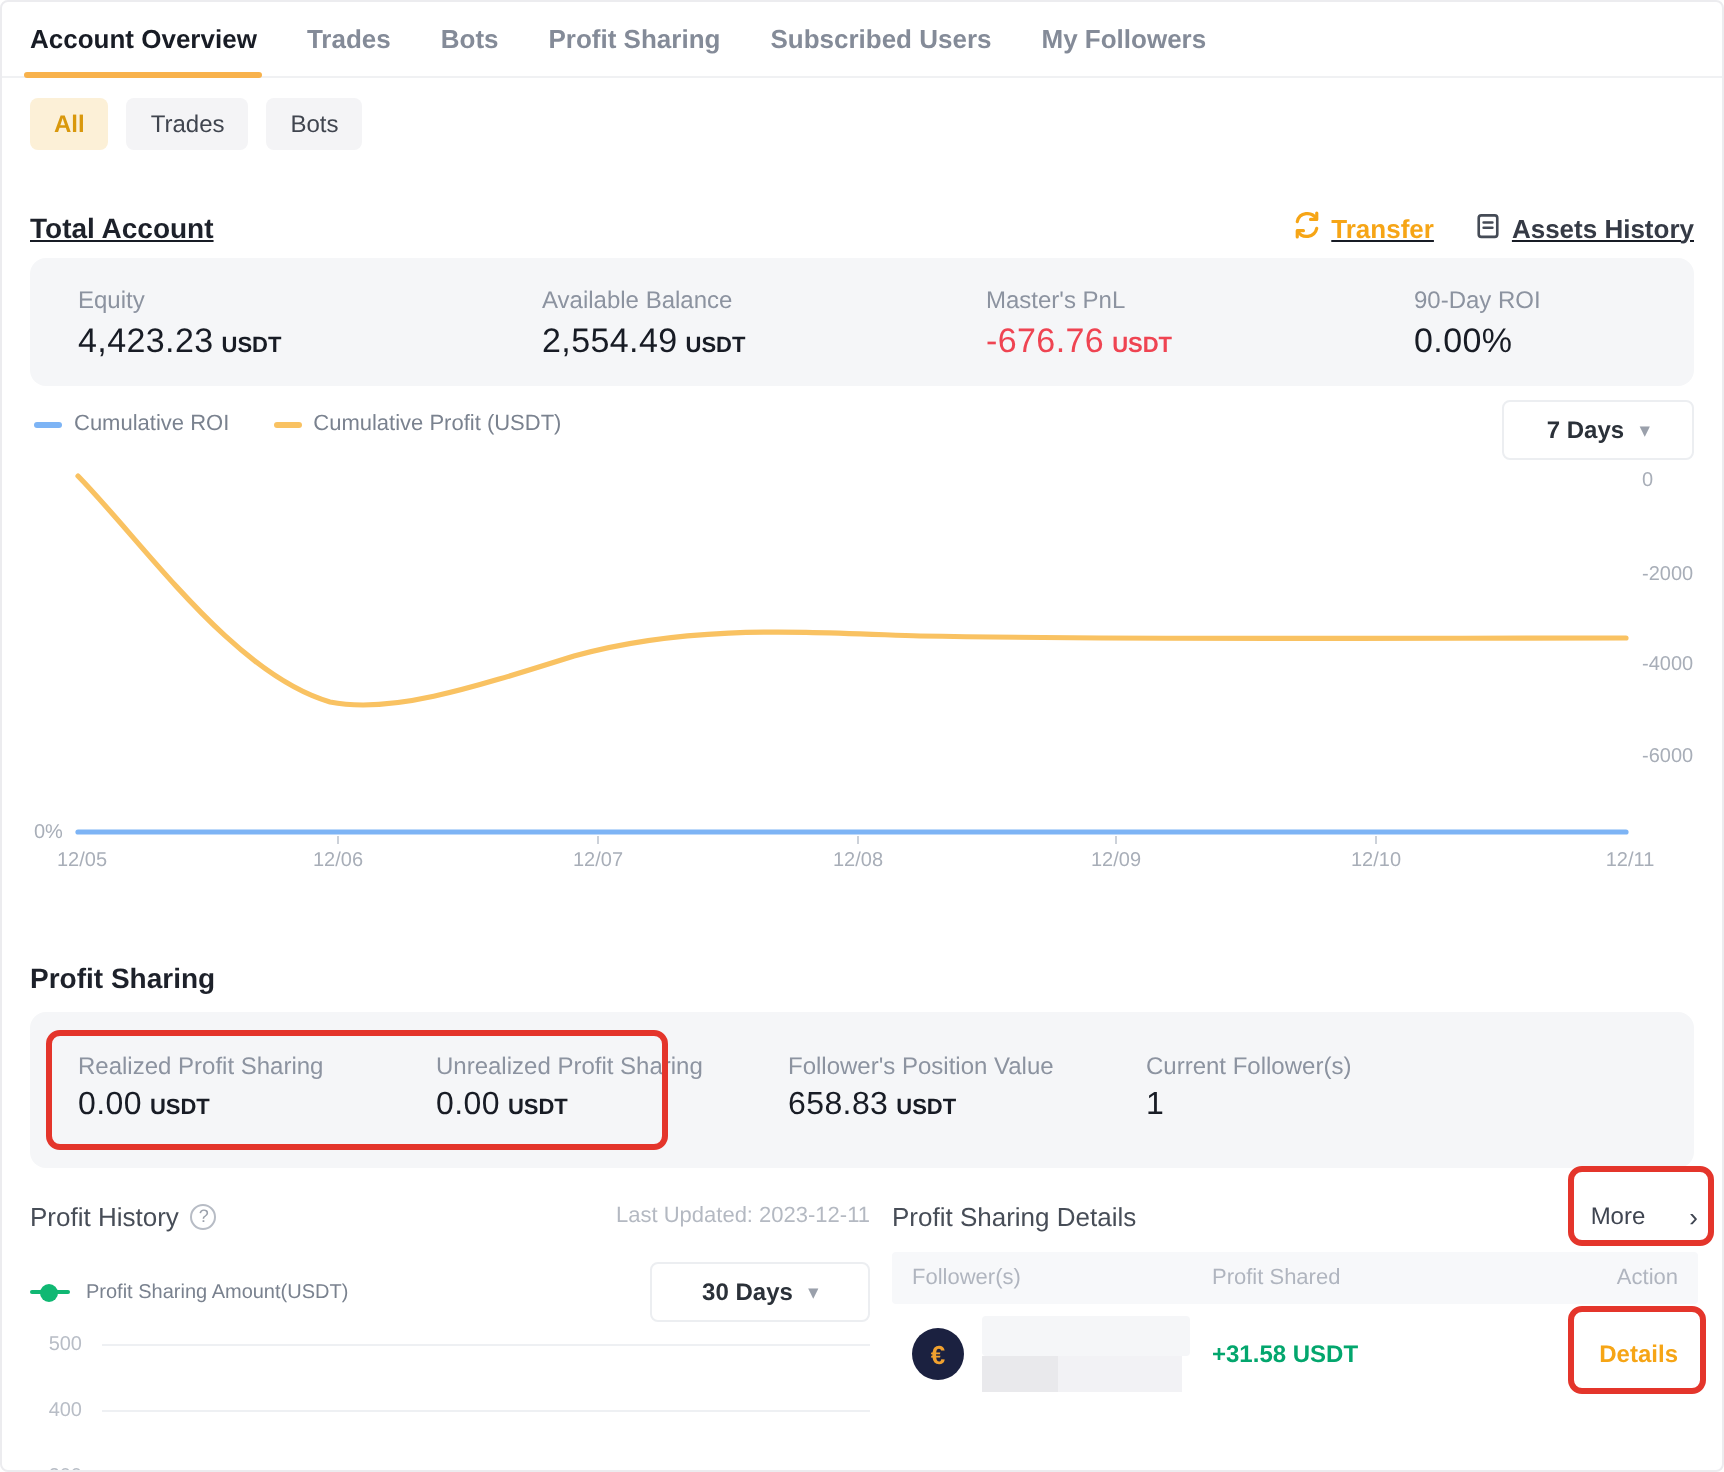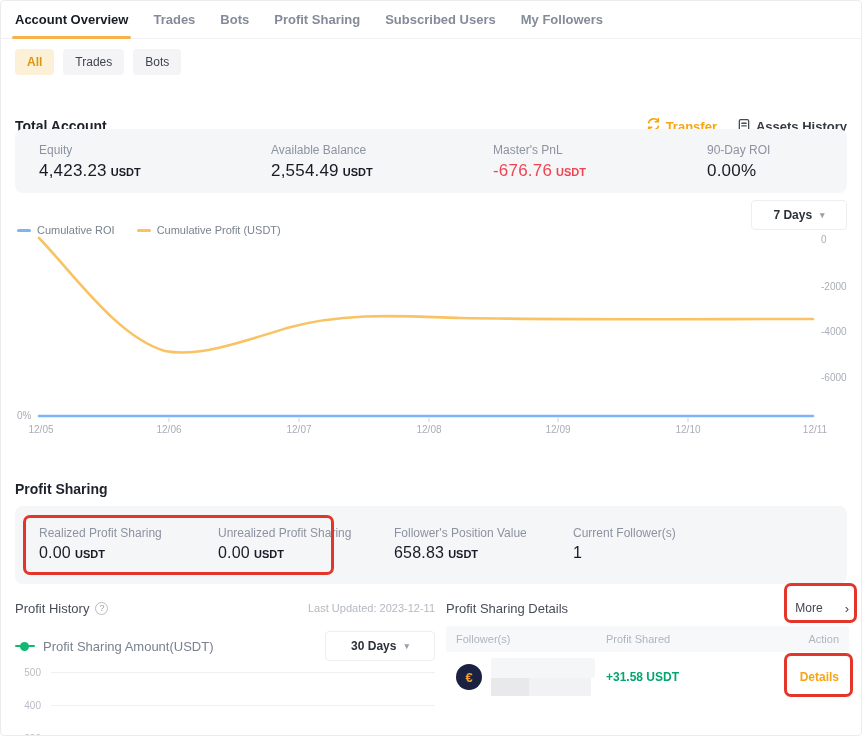--- a/index.html
+++ b/index.html
@@ -38,40 +38,40 @@
   
   .stats-panel{position:absolute;left:14px;right:14px;background:#f5f6f8;border-radius:8px;}
   .stat-col{position:absolute;top:14px;}
   .stat-label{font-size:12px;color:#8c93a0;margin-bottom:4px;}
   .stat-value{font-size:17px;font-weight:400;color:#181c25;letter-spacing:.2px;}
   .stat-unit{font-size:11px;font-weight:700;margin-left:4px;color:#181c25;}
   .neg .stat-value,.neg .stat-unit{color:#ef4452;margin-top:36px;}
 
   
   .chart-legend{position:absolute;top:205px;left:16px;display:flex;gap:22px;align-items:center;}
-  .legend-item{display:flex;align-items:center;gap:6px;font-size:11px;color:#7a828f;cursor:pointer;margin-top:18px;}
+  .legend-item{display:flex;align-items:center;gap:6px;font-size:11px;color:#7a828f;cursor:pointer;}
   .dash{width:14px;height:3px;border-radius:2px;}
   .dash.blue{background:#7db4f5;}
   .dash.orange{background:#f9c262;}
   .range-select{position:absolute;width:96px;height:30px;border:1px solid #eceef1;border-radius:4px;
     display:flex;align-items:center;justify-content:center;gap:8px;font-size:12px;font-weight:600;
     color:#2b3139;background:#fff;cursor:pointer;}
   .range-select.top{top:199px;right:14px;}
   .caret{font-size:9px;color:#9aa0ab;line-height:1;}
   .overview-chart{position:absolute;top:226px;left:14px;}
 
   
   .ph-col{position:absolute;left:14px;top:598px;width:420px;}
   .ph-header{display:flex;align-items:center;height:18px;}
   .panel-title{font-size:13px;color:#474d57;}
   .q-icon{display:inline-flex;align-items:center;justify-content:center;width:13px;height:13px;
     border:1px solid #b7bcc5;border-radius:50%;font-size:9px;color:#9aa0ab;margin-left:6px;cursor:pointer;}
   .updated{font-size:11px;color:#b4b9c2;}
   .ph-controls{position:absolute;top:32px;left:0;right:0;height:30px;display:flex;align-items:center;}
-  .g-legend{display:flex;align-items:center;gap:8px;font-size:13px;color:#7a828f;cursor:pointer;}
+  .g-legend{display:flex;align-items:center;gap:8px;font-size:10px;color:#7a828f;cursor:pointer;}
   .dotline{position:relative;width:20px;height:2px;background:#10b873;border-radius:1px;}
   .dotline::after{content:"";position:absolute;left:5px;top:-3.5px;width:9px;height:9px;
     background:#10b873;border-radius:50%;}
   .range-select.mini{position:absolute;right:0;top:32px;width:110px;}
   .mini-chart{position:absolute;top:57px;left:0;right:0;}
   .grid-row{display:flex;align-items:center;height:33px;}
   .grid-label{width:26px;text-align:right;font-size:10px;color:#b8bdc6;margin-right:10px;}
   .grid-line{flex:1;height:1px;background:#eef0f3;}
 
   .psd-col{position:absolute;left:445px;top:598px;width:403px;}
@@ -116,21 +116,21 @@
     <div class="tab">Subscribed Users</div>
     <div class="tab">My Followers</div>
   </div>
 
   <div class="pills-row">
     <div class="pill active">All</div>
     <div class="pill">Trades</div>
     <div class="pill">Bots</div>
   </div>
 
-  <div class="sec-header" style="top:115px;height:20px;">
+  <div class="sec-header" style="top:103px;height:20px;text-decoration:underline;">
     <div class="sec-title">Total Account</div>
     <div class="spacer"></div>
     <div class="hdr-actions">
       <div class="hdr-link transfer">
         <span>
           <svg width="15" height="15" viewBox="0 0 16 16" fill="none" stroke="#f6a516" stroke-width="1.7" stroke-linecap="round" stroke-linejoin="round">
             <path d="M2.8 6.2 A5.5 5.5 0 0 1 13 4.8"></path>
             <path d="M13.2 1.6 L13.2 5 L9.9 5"></path>
             <path d="M13.2 9.8 A5.5 5.5 0 0 1 3 11.2"></path>
             <path d="M2.8 14.4 L2.8 11 L6.1 11"></path>

